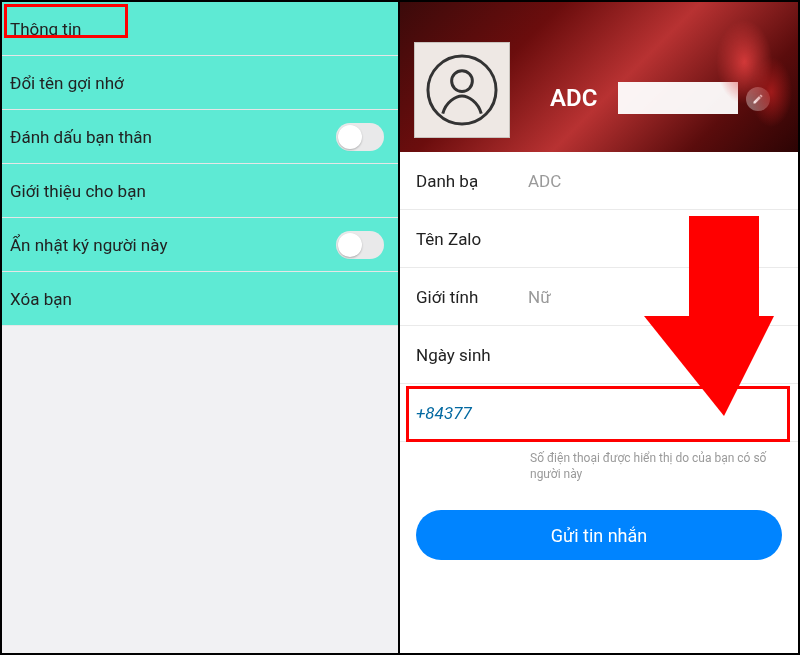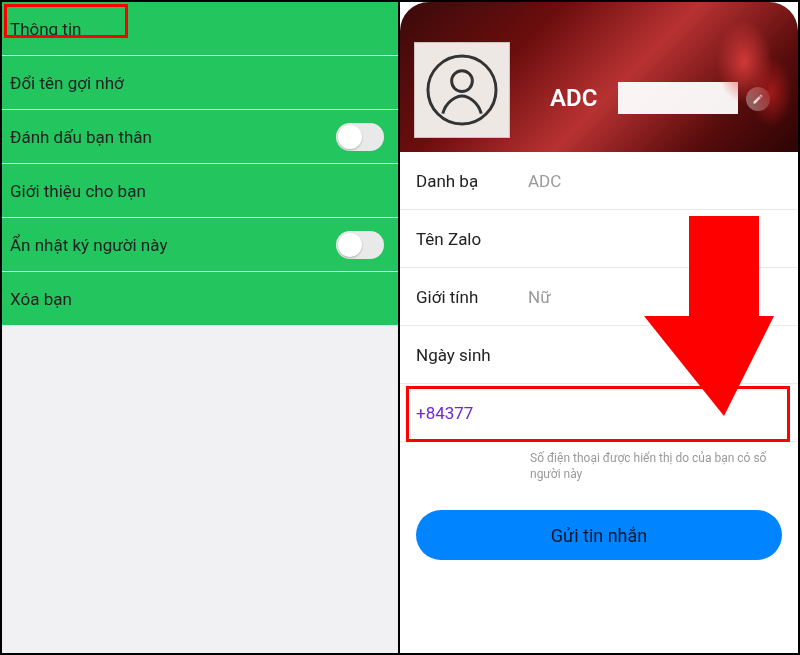--- a/index.html
+++ b/index.html
@@ -26,31 +26,30 @@
   .panel.left {
     border-right: 2px solid #000;
     background: #fff;
     display: flex;
     flex-direction: column;
   }
   .panel.right {
     background: #fff;
     display: flex;
     flex-direction: column;
-    border-radius: 29px;
   }
   .row {
     display: flex;
     align-items: center;
     height: 54px;
     padding: 0 14px 0 8px;
     border-bottom: 1px solid #e6e6e6;
     font-size: 17px;
     color: #222;
-    background: #22c55e;
+    background: #5eead4;
   }
   .row.first { border-top: none; }
   .row .label { flex: 1; }
   .filler {
     flex: 1;
     background: #f1f1f3;
   }
   .toggle {
     width: 48px; height: 28px;
     background: #e9e9ea;
@@ -129,32 +128,32 @@
     align-items: center;
     height: 58px;
     padding: 0 16px;
     border-bottom: 1px solid #eaeaea;
     font-size: 17px;
     color: #222;
     background:#fff;
   }
   .irow .ilabel { width: 112px; color:#222; }
   .irow .ivalue { color:#9a9a9a; }
-  .irow .ivalue.link { color:#6d28d9; }
+  .irow .ivalue.link { color:#0369a1;font-style:italic; }
   .hint {
     padding: 8px 16px 0 130px;
     font-size: 12px;
     color:#9a9a9a;
     line-height:1.35;
   }
   .send-btn {
     margin: 28px 16px 4px 16px;
     height: 50px;
     background:#0084ff;
-    color:#0f172a;
+    color:#ffffff;
     border-radius: 26px;
     display:flex;align-items:center;justify-content:center;
     font-size:18px;
   }
 
   .redbox-phone {
     position:absolute;
     left:6px; width:384px;
     border:3px solid #f00;
     pointer-events:none;

